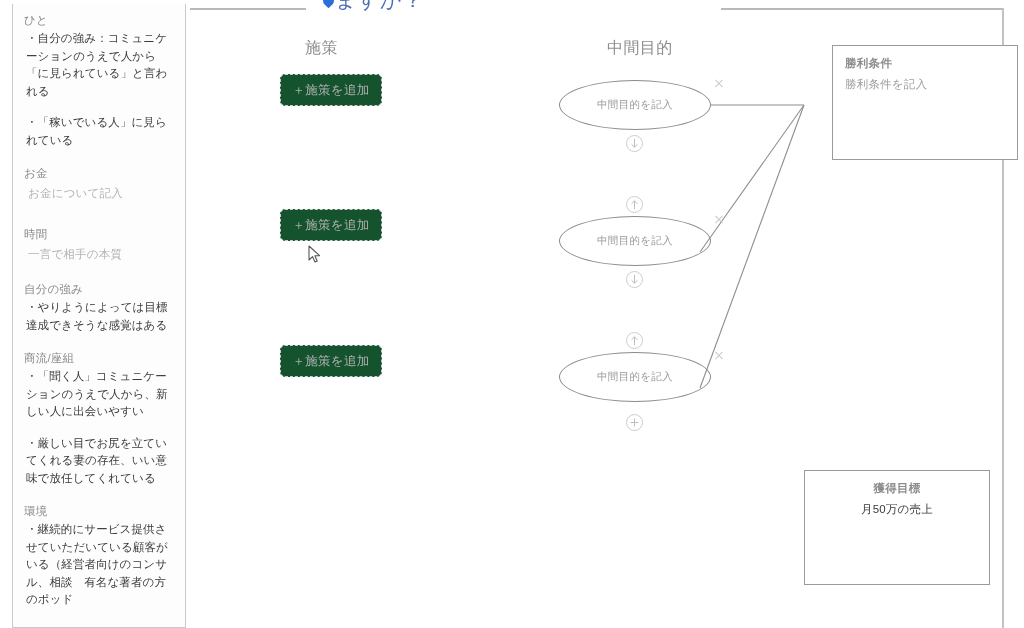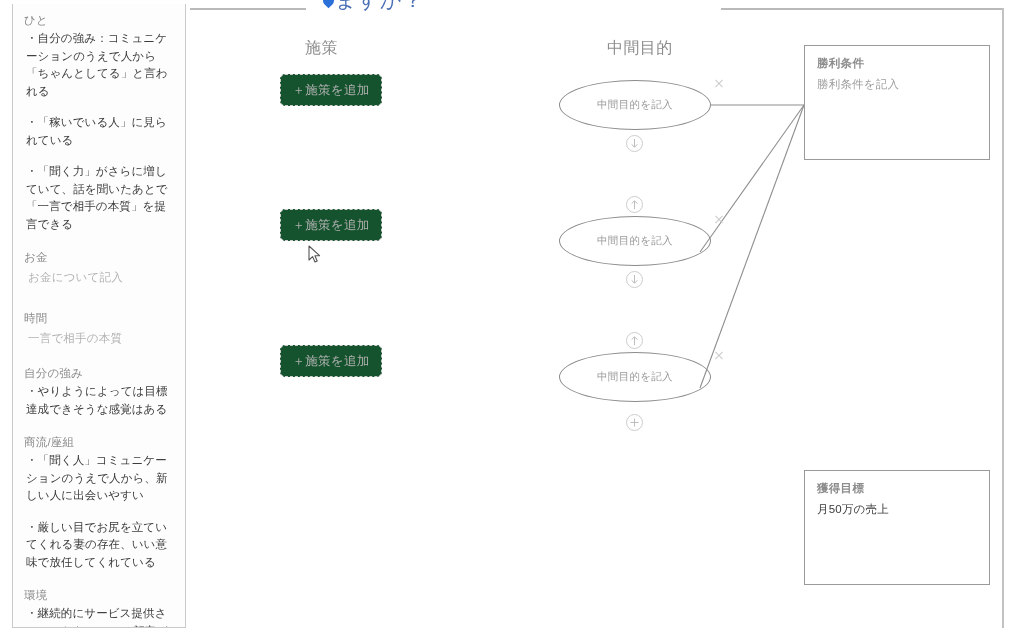--- a/index.html
+++ b/index.html
@@ -216,22 +216,22 @@
     white-space: nowrap;
   }
   .panel .panel-body {
     font-size: 11.5px;
     letter-spacing: .2px;
     white-space: nowrap;
   }
   .panel .panel-body.placeholder { color: #9e9e9e; }
   .panel .panel-body.filled { color: #3a3a3a; }
 
-  .panel.win   { left: 804px; top: 45px;  width: 186px; height: 115px; }
-  .panel.goal  { left: 804px; top: 470px; width: 186px; height: 115px; }
+  .panel.win   { left: 832px; top: 45px;  width: 186px; height: 115px; }
+  .panel.goal  { left: 804px; top: 470px; width: 186px; height: 115px; text-align: center; }
 
   
   .cursor {
     position: absolute;
     left: 308px; top: 245px;
     width: 14px; height: 20px;
     pointer-events: none;
   }
 </style>
 </head>
@@ -244,23 +244,22 @@
   </div>
 
   <div class="frame-top-left"></div>
   <div class="frame-top-right"></div>
   <div class="frame-right"></div>
 
   <aside class="sidebar">
 
     <div class="sb-group">
       <div class="sb-title">ひと</div>
-      <div class="sb-item">・自分の強み：コミュニケーションのうえで人から「ちゃんとしてる」と言われる</div>
+      <div class="sb-item">・自分の強み：コミュニケーションのうえで人から「に見られている」と言われる</div>
       <div class="sb-item">・「稼いでいる人」に見られている</div>
-      <div class="sb-item">・「聞く力」がさらに増していて、話を聞いたあとで「一言で相手の本質」を提言できる</div>
     </div>
 
     <div class="sb-group">
       <div class="sb-title">お金</div>
       <div class="sb-placeholder">お金について記入</div>
     </div>
 
     <div class="sb-group" style="margin-top:20px;">
       <div class="sb-title">時間</div>
       <div class="sb-placeholder">一言で相手の本質</div>

